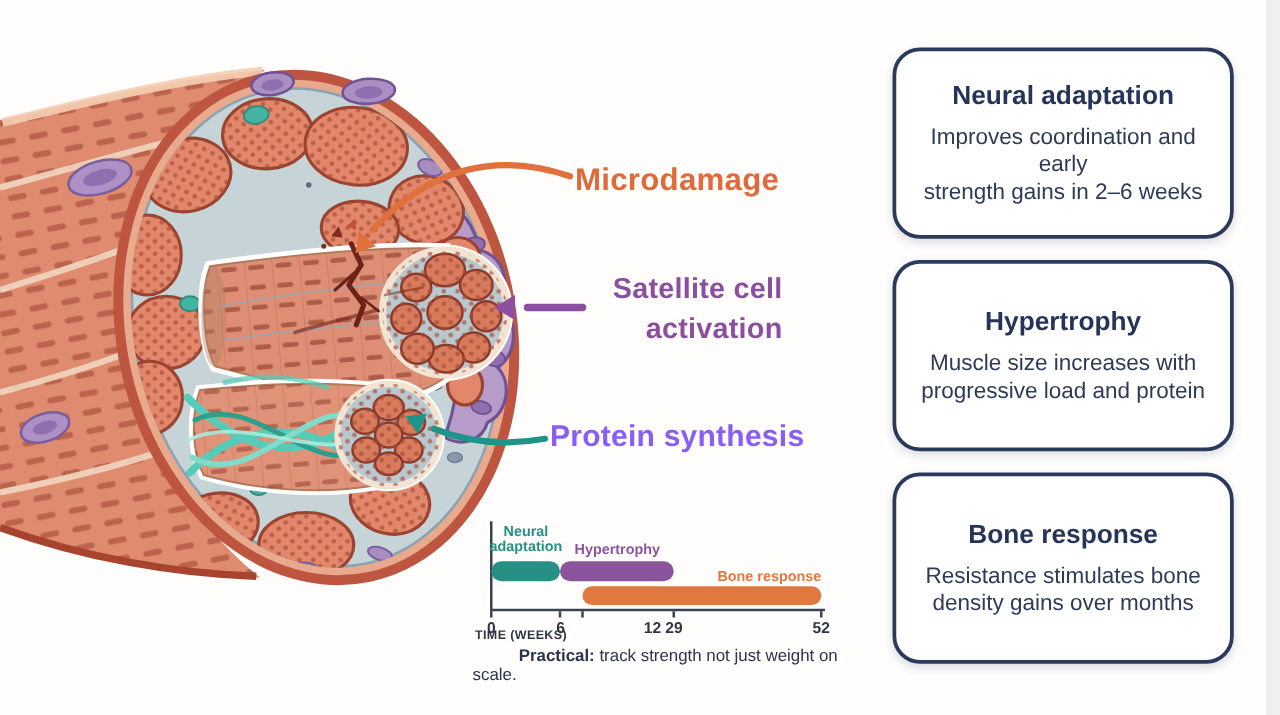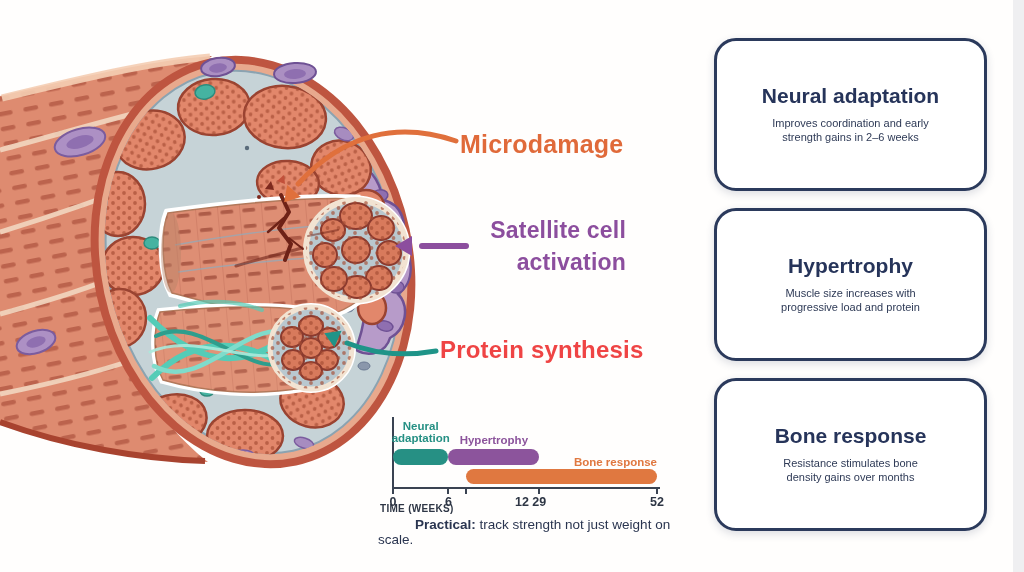--- a/index.html
+++ b/index.html
@@ -16,21 +16,21 @@
   .chart-xlabel{left:0;top:91px;width:292px;font-size:10px;font-weight:bold;color:#2E3645;letter-spacing:.3px;}
   .tick-label{width:30px;text-align:center;font-size:12.5px;font-weight:600;color:#2E3645;}
   .bar{border-radius:9px;}
   .bar-label{font-size:11.5px;font-weight:600;line-height:1.08;}
   .practical{position:absolute;left:378px;top:517px;width:310px;font-size:13.5px;color:#2A3550;}
   .practical b{font-weight:bold;padding-left:37px;}
   .cards{position:absolute;left:714px;top:38px;width:273px;display:flex;flex-direction:column;gap:17px;}
   .card{height:153px;background:#fff;border:3px solid #2B3A5C;border-radius:22px;box-shadow:0 3px 8px rgba(40,50,90,.16);
         display:flex;flex-direction:column;justify-content:center;align-items:center;text-align:center;padding:8px 14px;box-sizing:border-box;}
   .card h3{margin:0 0 9px 0;font-size:21px;color:#26345A;}
-  .card .body{font-size:11px;line-height:1.24;color:#2E3A56;}
+  .card .body{font-size:18px;line-height:1.24;color:#2E3A56;}
 </style>
 </head>
 <body>
 
 <div class="stage">
 
   <div class="edge-strip"></div>
 
   <svg class="illo" width="680" height="572" viewBox="0 0 680 572">
     <defs>
@@ -199,21 +199,21 @@
       <path d="M 0,-10 L 17,0 L 0,10 Z" transform="translate(412,246) rotate(180)" fill="#8C4E9E"></path>
     </g>
     <g>
       <path d="M 436,351 C 402,357 372,353 347,343" fill="none" stroke="#1F9488" stroke-width="5" stroke-linecap="round"></path>
       <path d="M 0,-9 L 15,0 L 0,9 Z" transform="translate(338,339) rotate(203)" fill="#1F9488"></path>
     </g>
   </svg>
 
   <div class="ann ann-micro" style="color: rgb(224, 106, 58);">Microdamage</div>
   <div class="ann ann-sat" style="color: rgb(140, 78, 158);">Satellite cell activation</div>
-  <div class="ann ann-prot" style="color: #ef4444;">Protein synthesis</div>
+  <div class="ann ann-prot" style="color: #8b5cf6;">Protein synthesis</div>
 
   <div class="chart" id="chart">
     <div class="chart-xlabel">TIME (WEEKS)</div>
   <div style="left: 12px; top: 5px; width: 2px; height: 72px; background: rgb(58, 67, 82);"></div>
       <div style="left: 12px; top: 75px; width: 268px; height: 2px; background: rgb(58, 67, 82);"></div>
       <div style="left: 12px; top: 77px; width: 2px; height: 5px; background: rgb(58, 67, 82);"></div>
       <div class="tick-label" style="left: -2px; top: 83px;">0</div>
       <div style="left: 67.44px; top: 77px; width: 2px; height: 5px; background: rgb(58, 67, 82);"></div>
       <div class="tick-label" style="left: 53.44px; top: 83px;">6</div>
       <div style="left: 85.128px; top: 77px; width: 2px; height: 5px; background: rgb(58, 67, 82);"></div>

